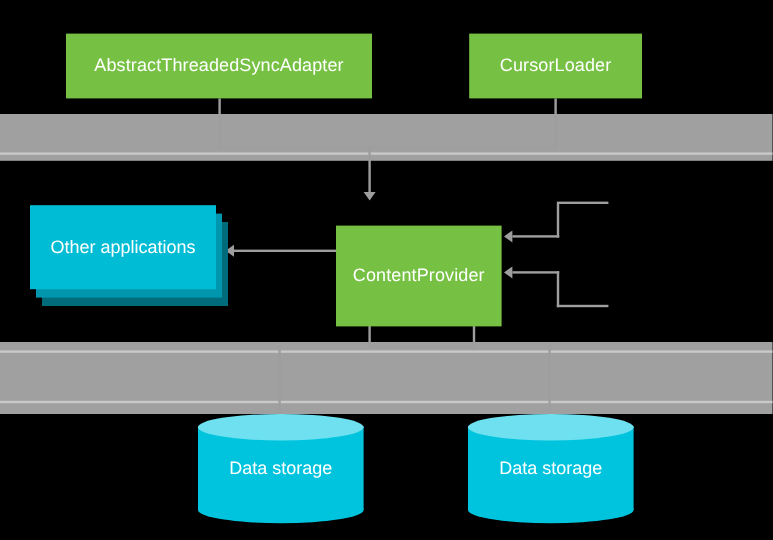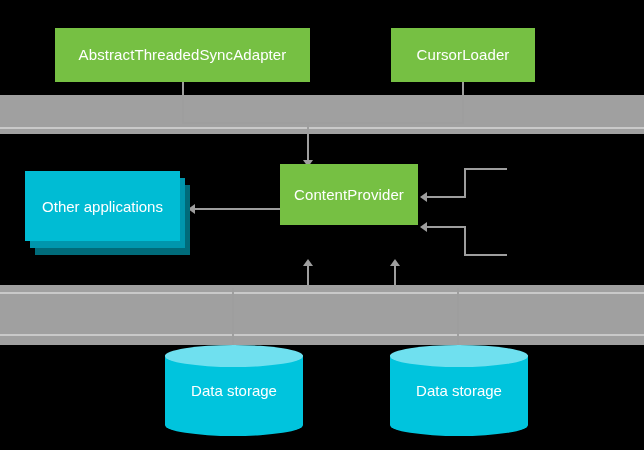--- a/index.html
+++ b/index.html
@@ -177,21 +177,21 @@
   </div>
 
   <div class="stack" style="left:25px; top:171px; width:175px; height:90px;">
     <div class="layer l3"></div>
     <div class="layer l2"></div>
     <div class="front">
       <span>Other applications</span>
     </div>
   </div>
 
-  <div class="box box-green" style="left:280px; top:164px; width:138px; height:61px;">
+  <div class="box box-green" style="left:280px; top:188px; width:138px; height:84px;">
     <span>ContentProvider</span>
   </div>
 
 
 
   <div class="cylinder" style="left:165px; top:345px; width:138px; height:91px;">
     <div class="cyl-bottom"></div>
     <div class="cyl-body"></div>
     <div class="cyl-top"></div>
     <div class="cyl-label">

